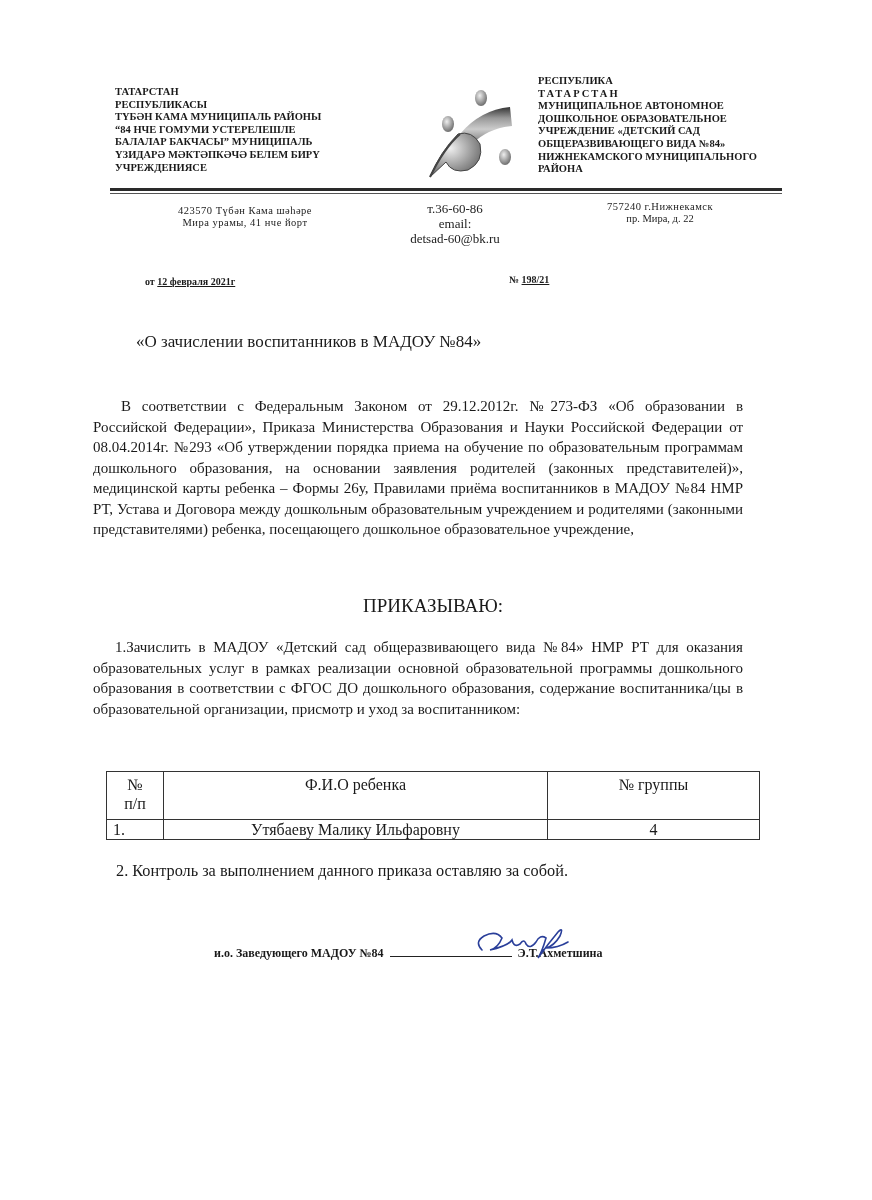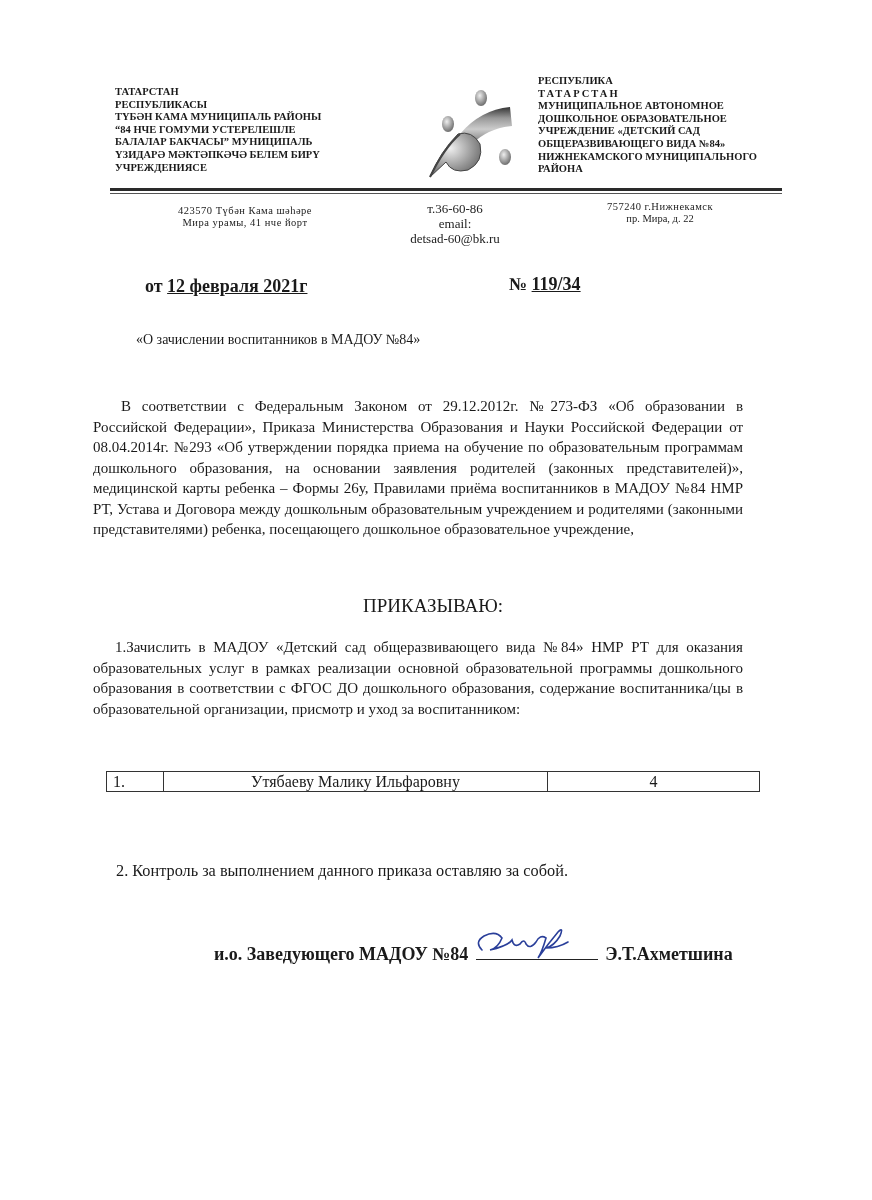--- a/index.html
+++ b/index.html
@@ -13,41 +13,41 @@
   }
   .hdr-left { left: 115px; top: 86px; width: 270px; }
   .hdr-right { left: 538px; top: 75px; width: 262px; }
   .logo { left: 410px; top: 82px; width: 110px; height: 100px; }
   .rule-thick { left: 110px; top: 188px; width: 672px; height: 3px; background: #2a2a2a; }
   .rule-thin { left: 110px; top: 193px; width: 672px; height: 1px; background: #555; }
   .addr { font-size: 10.5px; line-height: 12px; text-align: center; color: #222; }
   .addr-left { left: 150px; top: 205px; width: 190px; letter-spacing: 0.5px; }
   .addr-mid { left: 385px; top: 201px; width: 140px; font-size: 13px; line-height: 15px; }
   .addr-right { left: 580px; top: 201px; width: 160px; letter-spacing: 0.5px; }
-  .dateline { font-weight: bold; font-size: 18px; }
+  .dateline { font-weight: bold; font-size: 10px; }
   .date { left: 145px; top: 276px; }
   .number { left: 509px; top: 274px; }
   .u { text-decoration: underline; }
-  .subject { left: 136px; top: 332px; font-size: 14px; }
+  .subject { left: 136px; top: 332px; font-size: 17px; }
   .body-text {
     left: 93px; width: 650px; font-size: 15px; line-height: 20.5px; text-align: justify;
   }
   .para1 { top: 396px; text-indent: 28px; }
   .order-word { left: 108px; width: 650px; top: 595px; font-size: 19px; text-align: center; }
   .para2 { top: 637px; text-indent: 22px; }
   .tbl { left: 106px; top: 771px; border-collapse: collapse; font-size: 16px; }
   .tbl td { border: 1px solid #333; padding: 0; vertical-align: top; text-align: center; }
   .c1 { width: 56px; }
   .c2 { width: 383px; }
   .c3 { width: 211px; }
   .hrow td { height: 44px; line-height: 19px; padding-top: 3px; }
   .drow td { height: 19px; line-height: 19px; }
   .drow .c1 { text-align: left; padding-left: 6px; width: 50px; }
   .point2 { left: 116px; top: 861px; font-size: 16.3px; }
-  .sign { left: 214px; top: 944px; font-weight: bold; font-size: 18px; }
+  .sign { left: 214px; top: 944px; font-weight: bold; font-size: 12px; }
   .sign-line { display: inline-block; width: 122px; border-bottom: 1px solid #222; height: 12px; margin: 0 3px; position: relative; }
   .signature { left: 468px; top: 924px; width: 110px; height: 36px; }
 </style>
 </head>
 <body>
 
 <div class="abs hdr-block hdr-left">
   <div>ТАТАРСТАН</div>
   <div>РЕСПУБЛИКАСЫ</div>
   <div>ТҮБӘН КАМА МУНИЦИПАЛЬ РАЙОНЫ</div>
@@ -105,33 +105,38 @@
 </div>
 <div class="abs addr addr-right">
   <div>757240 г.Нижнекамск</div>
   <div style="letter-spacing:0">пр. Мира, д.  22</div>
 </div>
 
 <div class="abs dateline date">
   <span>от </span><span class="u">12 февраля 2021г</span>
 </div>
 <div class="abs dateline number">
-  <span>№ </span><span class="u">119/34</span>
+  <span>№ </span><span class="u">198/21</span>
 </div>
 
 <div class="abs subject">«О зачислении воспитанников в МАДОУ №84»</div>
 
 <div class="abs body-text para1">В соответствии с Федеральным Законом от 29.12.2012г. №273-ФЗ «Об образовании в Российской Федерации», Приказа Министерства Образования и Науки Российской Федерации от 08.04.2014г. №293 «Об утверждении порядка приема на обучение по образовательным программам дошкольного образования, на основании заявления родителей (законных представителей)», медицинской карты ребенка – Формы 26у, Правилами приёма воспитанников в МАДОУ №84 НМР РТ, Устава и Договора между дошкольным образовательным учреждением и родителями (законными представителями) ребенка, посещающего дошкольное образовательное учреждение,</div>
 
 <div class="abs order-word">ПРИКАЗЫВАЮ:</div>
 
 <div class="abs body-text para2">1.Зачислить в МАДОУ «Детский сад общеразвивающего вида №84» НМР РТ для оказания образовательных услуг в рамках реализации основной образовательной программы дошкольного образования в соответствии с ФГОС ДО дошкольного образования, содержание воспитанника/цы в образовательной организации, присмотр и уход за воспитанником:</div>
 
 <table class="abs tbl">
   <tbody>
+      <tr class="hrow">
+    <td class="c1"><span style="display:inline-block;width:30px;">№ п/п</span></td>
+    <td class="c2">Ф.И.О ребенка</td>
+    <td class="c3">№ группы</td>
+  </tr>
   <tr class="drow">
     <td class="c1">1.</td>
     <td class="c2">Утябаеву Малику Ильфаровну</td>
     <td class="c3">4</td>
   </tr>
 </tbody>
   </table>
 
 <div class="abs point2">2.  Контроль за выполнением данного приказа оставляю за собой.</div>
 

